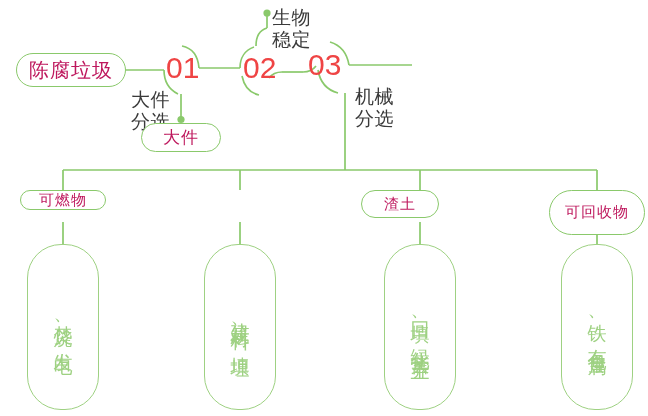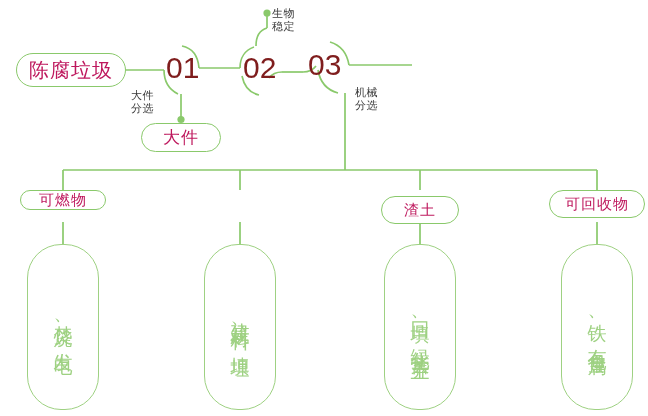--- a/index.html
+++ b/index.html
@@ -62,33 +62,33 @@
     color: #9ed182;
     font-size: 19px;
     line-height: 1.15;
     letter-spacing: 3px;
     white-space: nowrap;
   }
 
   
   .stagenum {
     position: absolute;
-    color: #7f1d1d;
+    color: #ef4444;
     font-size: 30px;
     letter-spacing: 0px;
     font-weight: 400;
     line-height: 1;
     white-space: nowrap;
   }
 
   
   .note {
     position: absolute;
     color: #3a3a3a;
-    font-size: 11px;
+    font-size: 19px;
     line-height: 1.18;
     white-space: nowrap;
     letter-spacing: 0.5px;
   }
 </style>
 </head>
 <body>
 
 <div id="canvas">
 
@@ -171,23 +171,23 @@
   <div class="note" style="left:355px; top:86px;text-align:right;">
     <div>机械</div>
     <div>分选</div>
   </div>
 
   <div class="pill pill-md" style="left:141px; top:123px; width:80px; height:29px;">大件</div>
 
   <div class="pill pill-sm" style="left:20px; top:190px; width:86px; height:20px;">可燃物</div>
 
 
-  <div class="pill pill-sm" style="left:381px; top:190px; width:78px; height:28px;margin-top:6px;">渣土</div>
-
-  <div class="pill pill-sm" style="left:549px; top:190px; width:96px; height:28px;">可回收物</div>
+  <div class="pill pill-sm" style="left:361px; top:190px; width:78px; height:28px;">渣土</div>
+
+  <div class="pill pill-sm" style="left:549px; top:190px; width:96px; height:45px;">可回收物</div>
 
   <div class="vbox" style="left:27px; top:244px; width:72px; height:166px;">
     <span class="vtext">焚烧、发电</span>
   </div>
 
   <div class="vbox" style="left:204px; top:244px; width:72px; height:166px;">
     <span class="vtext">建筑材料、填埋</span>
   </div>
 
   <div class="vbox" style="left:384px; top:244px; width:72px; height:166px;">

